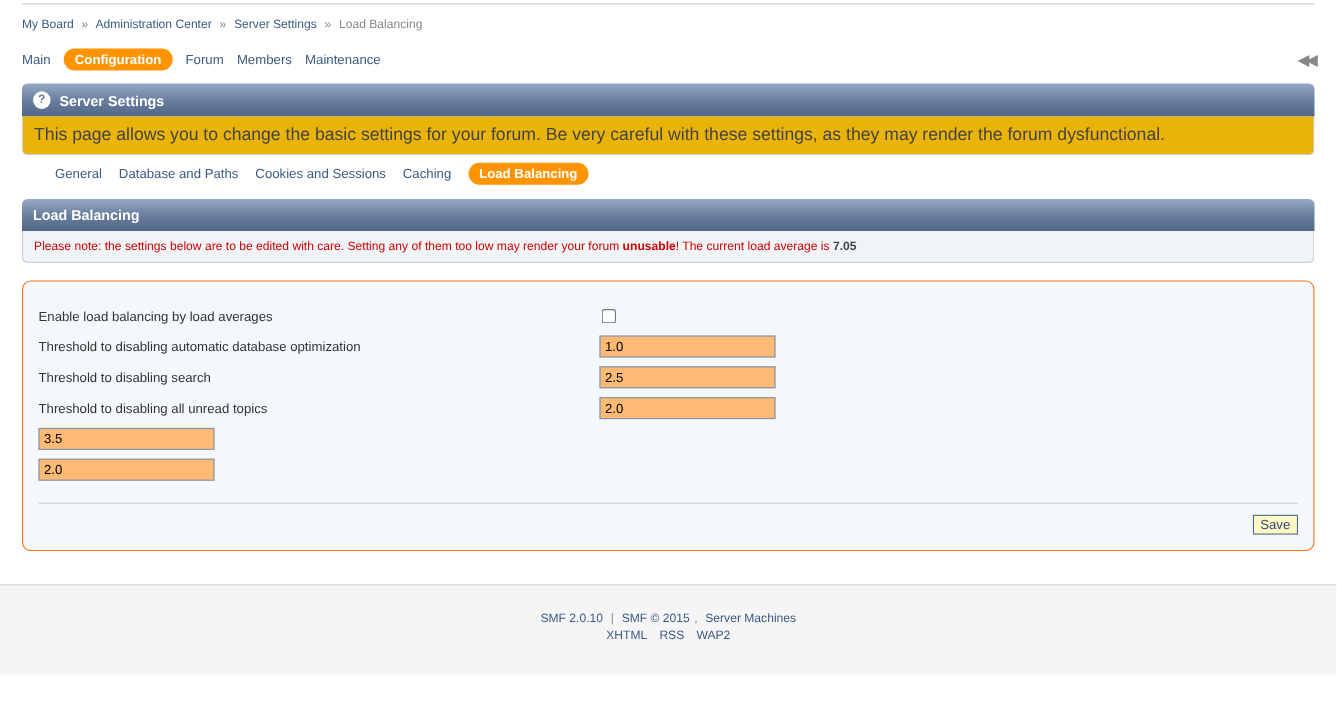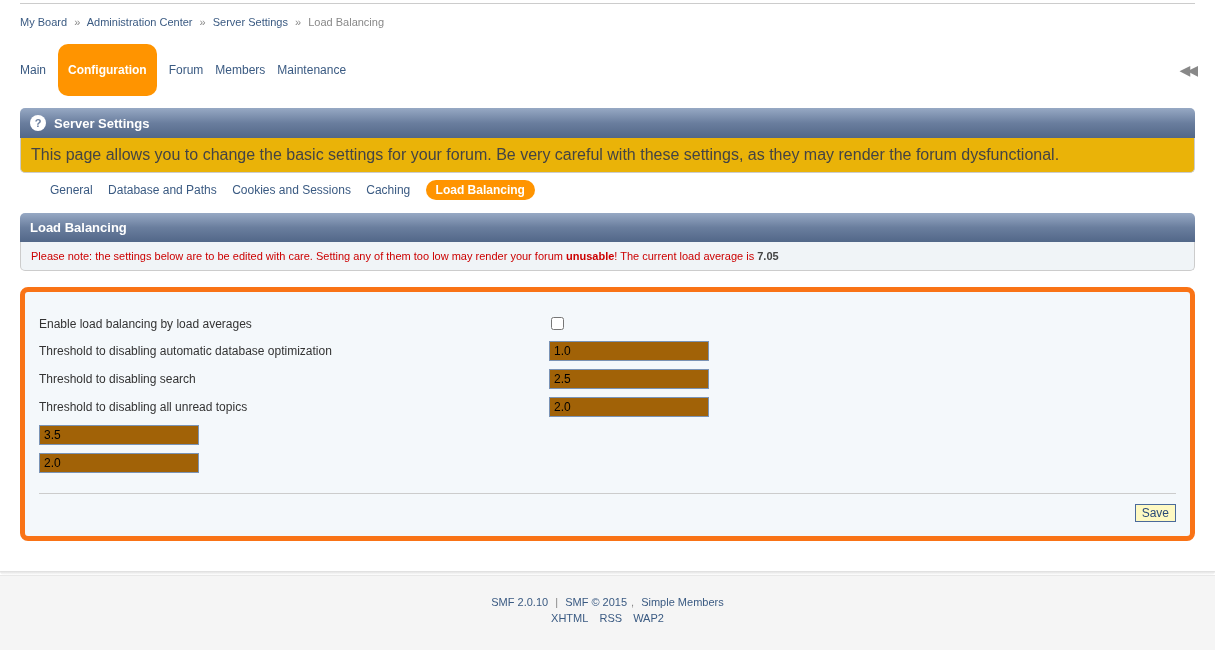--- a/index.html
+++ b/index.html
@@ -46,21 +46,21 @@
   .admin-tabs a {
     color: #3a5a82;
     text-decoration: none;
     margin-right: 12px;
     text-align: center;
   }
   .admin-tabs .active-tab {
     background: #ff9400;
     color: #fff;
     font-weight: bold;
-    padding: 19px 10px;
+    padding: 3px 10px;
     border-radius: 10px;
     margin-right: 12px;
   }
   .admin-tabs .spacer { flex: 1; }
   .double-chevron {
     color: #888;
     font-size: 14px;
     letter-spacing: -3px;
     cursor: pointer;
   }
@@ -127,21 +127,21 @@
     border-top: none;
     padding: 8px 10px;
     font-size: 11px;
     color: #c00;
     border-radius: 0 0 5px 5px;
   }
   .notice-box strong { color: #c00; }
   .notice-box .loadval { color: #444; font-weight: bold; }
   .settings-panel {
     background: #f4f8fb;
-    border: 5px solid #f97316;
+    border: 1px solid #f97316;
     border-radius: 8px;
     margin-top: 16px;
     padding: 18px 14px 14px 14px;
   }
   .setting-row {
     display: flex;
     align-items: center;
     padding: 4px 0;
   }
   .setting-row .label {
@@ -151,21 +151,21 @@
   }
   .setting-row .label strong { font-weight: bold; }
   .setting-row .control {
     flex: 1;
   }
   .setting-row input[type="text"] {
     width: 160px;
     border: 1px solid #7a93b5;
     padding: 2px 4px;
     font-size: 12px;
-    background: #a16207;
+    background: #fdba74;
   }
   .setting-row input[type="checkbox"] {
     margin-left: 2px;
   }
   hr.hrcolor {
     border: none;
     border-top: 1px solid #ccc;
     margin: 16px 0 10px 0;
   }
   .save-row {
@@ -278,20 +278,20 @@
       <button class="save-btn">Save</button>
     </div>
   </div>
 
 </div>
 
 <div class="bottom-shadow"></div>
 
 <div class="footer">
   <div>
-    <a href="#">SMF 2.0.10</a><span> | </span><a href="#">SMF © 2015</a><span>, </span><a href="#">Simple Members</a>
+    <a href="#">SMF 2.0.10</a><span> | </span><a href="#">SMF © 2015</a><span>, </span><a href="#">Server Machines</a>
   </div>
   <div style="margin-top:4px;">
     <a href="#">XHTML</a>
     <a href="#">RSS</a>
     <a href="#">WAP2</a>
   </div>
 </div>
 
 </body></html>

